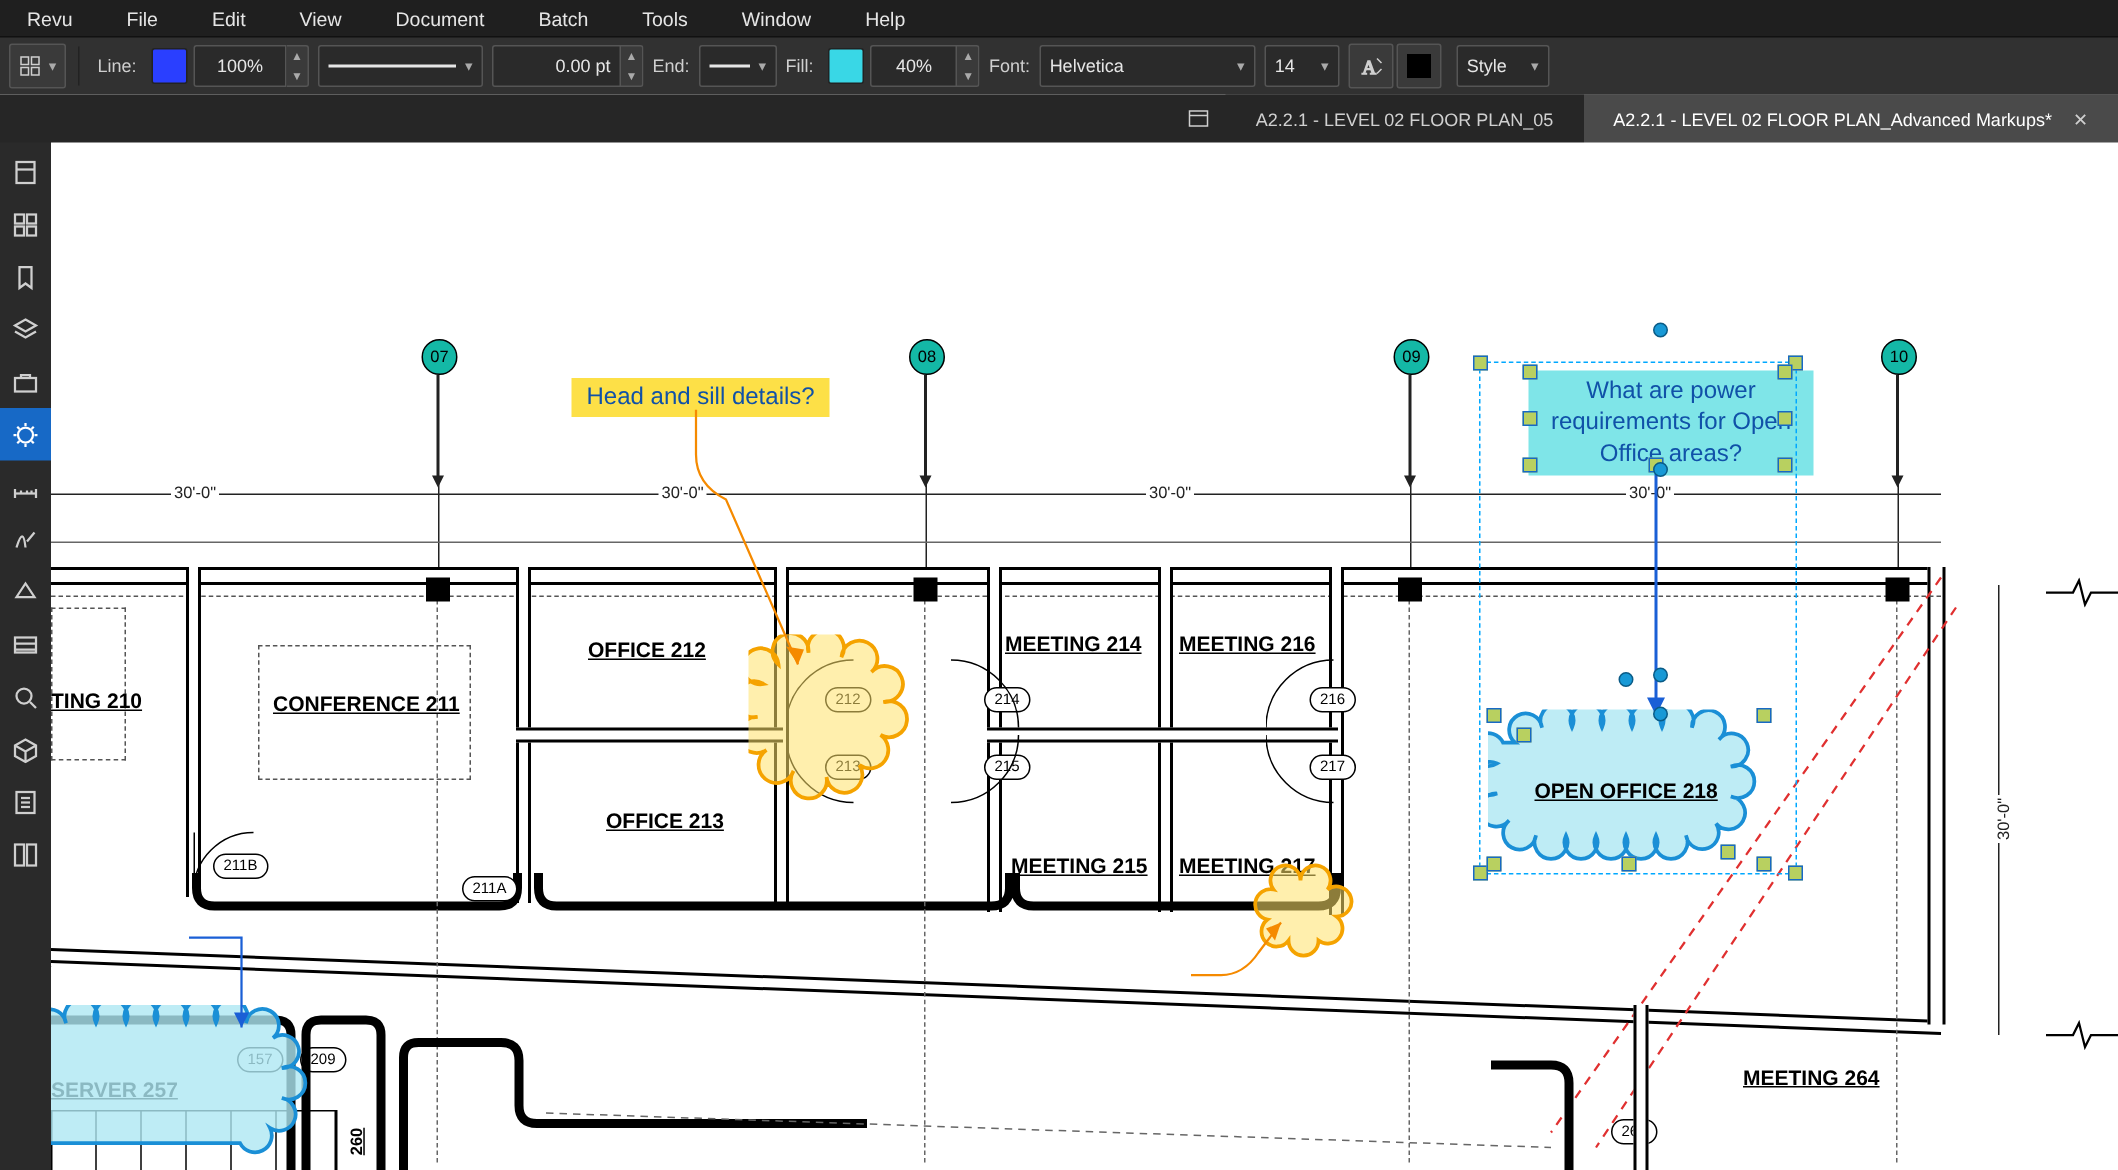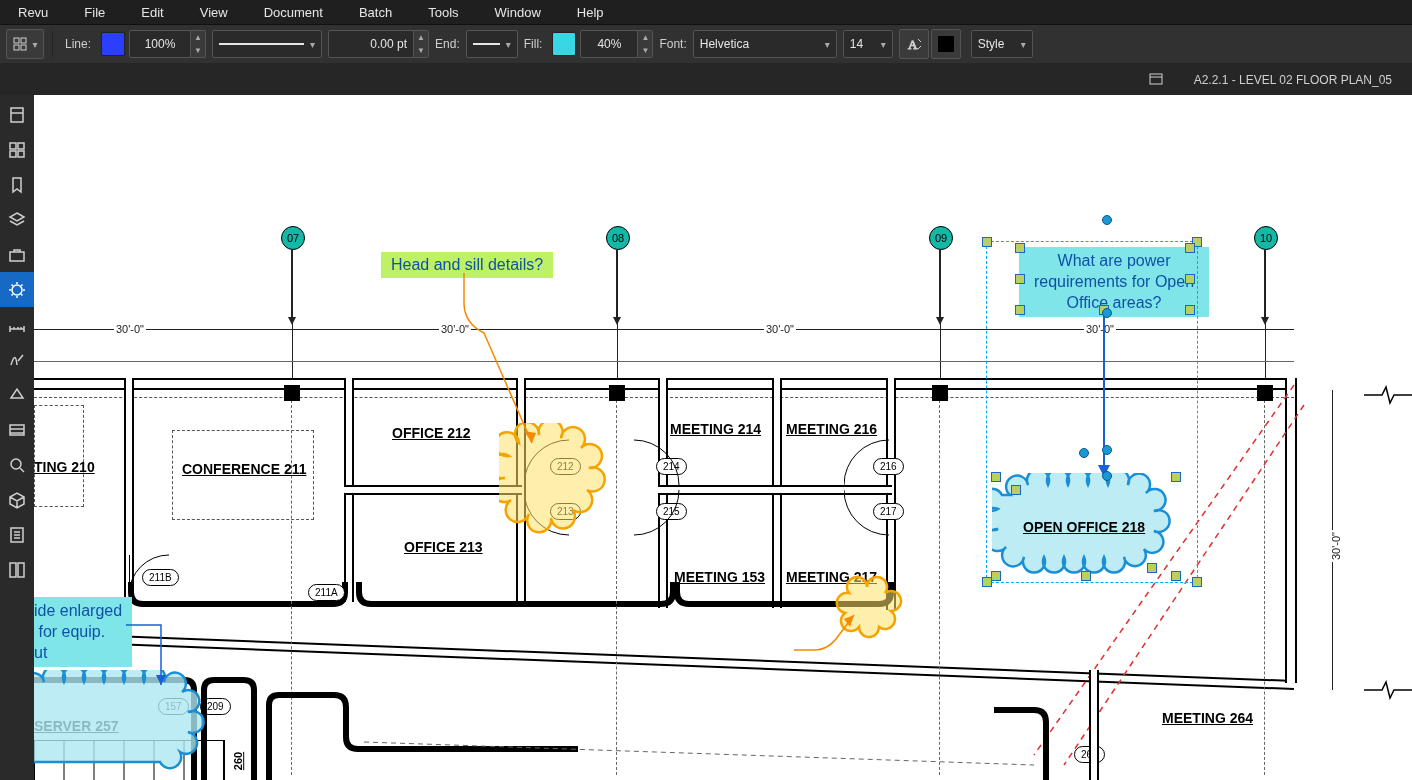--- a/index.html
+++ b/index.html
@@ -32,21 +32,21 @@
   .rm{position:absolute;font:bold 14px Arial;text-decoration:underline;color:#000;white-space:nowrap;}
   .dim{position:absolute;font:11px Arial;color:#222;background:#fff;padding:0 2px;}
   .grid-tag{position:absolute;width:22px;height:22px;border:1.5px solid #000;border-radius:50%;background:#14b8a6;display:flex;align-items:center;justify-content:center;font:11px Arial;}
   .gridline{position:absolute;width:2px;background:#222;}
   .gridline::after{content:"";position:absolute;left:-3px;bottom:-7px;border-left:4px solid transparent;border-right:4px solid transparent;border-top:8px solid #222;}
   .wall-h{position:absolute;height:8px;background:#fff;border-top:2px solid #000;border-bottom:2px solid #000;}
   .wall-v{position:absolute;width:8px;background:#fff;border-left:2px solid #000;border-right:2px solid #000;}
   .dash-box{position:absolute;border:1.5px dashed #555;}
   .door-tag{position:absolute;border:1.5px solid #000;border-radius:10px;padding:2px 6px;font:10px Arial;background:#fff;white-space:nowrap;}
   .callout-box{position:absolute;padding:4px 10px;font:16px Arial;color:#1051a8;}
-  .callout-box.yellow{background:#bef264;}
+  .callout-box.yellow{background:#fde047;}
   .callout-box.cyan{background:#7fe5e8;text-align:center;line-height:1.3;}
   .cloud{position:absolute;filter:none;}
   .sel-box{position:absolute;border:1px dashed #00a8ff;}
   .handle{position:absolute;width:8px;height:8px;background:#b8d060;border:1px solid #1769c6;}
   .anchor{position:absolute;width:8px;height:8px;background:#1899d6;border:1px solid #0a5b86;border-radius:50%;}
   .line-thin{position:absolute;background:#222;}
   .cursor{position:absolute;font-size:18px;color:#fff;text-shadow:0 0 2px #000;pointer-events:none;}
 </style>
 </head>
 <body>
@@ -135,20 +135,24 @@
 <div class="tabbar">
   <div class="icon-btn" style="width:28px;height:28px;margin:2px 4px 3px 2px;border:none;background:transparent;">
     <svg width="16" height="16">
         <rect x="2" y="3" width="12" height="10" fill="none" stroke="#cfcfcf"></rect>
         <line x1="2" y1="6" x2="14" y2="6" stroke="#cfcfcf"></line>
       </svg>
   </div>
   <div class="tab inactive">
     <span>A2.2.1 - LEVEL 02 FLOOR PLAN_05</span>
   </div>
+  <div class="tab active">
+    <span>A2.2.1 - LEVEL 02 FLOOR PLAN_Advanced Markups*</span>
+    <span class="close">✕</span>
+  </div>
 </div>
 
 <div class="leftpanel">
   <div class="lp-btn">
       <svg width="18" height="18">
         <rect x="3" y="2" width="12" height="14"></rect>
         <line x1="3" y1="7" x2="15" y2="7"></line>
       </svg>
     </div>
   <div class="lp-btn">
@@ -302,21 +306,21 @@
   <div style="position:absolute;left:1223px;top:290px;width:16px;height:16px;background:#000;"></div>
 
   <div class="dash-box" style="left:0;top:310px;width:48px;height:100px;"></div>
   <div class="dash-box" style="left:138px;top:335px;width:140px;height:88px;"></div>
 
   <div class="rm" style="left:0;top:364px;">TING   210</div>
   <div class="rm" style="left:148px;top:366px;">CONFERENCE   211</div>
   <div class="rm" style="left:358px;top:330px;">OFFICE   212</div>
   <div class="rm" style="left:370px;top:444px;">OFFICE   213</div>
   <div class="rm" style="left:636px;top:326px;">MEETING   214</div>
-  <div class="rm" style="left:640px;top:474px;">MEETING   153</div>
+  <div class="rm" style="left:640px;top:474px;">MEETING   215</div>
   <div class="rm" style="left:752px;top:326px;">MEETING   216</div>
   <div class="rm" style="left:752px;top:474px;">MEETING   217</div>
   <div class="rm" style="left:0;top:623px;">SERVER   257</div>
   <div class="rm" style="left:1100px;top:615px;margin-left:28px;">MEETING   264</div>
   <div class="rm" style="left:195px;top:660px;transform:rotate(-90deg);font-size:11px;">260</div>
 
   <div class="door-tag" style="left:108px;top:474px;">211B</div>
   <div class="door-tag" style="left:274px;top:489px;">211A</div>
   <div class="door-tag" style="left:516px;top:363px;">212</div>
   <div class="door-tag" style="left:516px;top:408px;">213</div>
@@ -393,23 +397,20 @@
   <svg style="position:absolute;left:420px;top:178px;width:90px;height:180px;">
     <path d="M10 0 v30 q0 20 20 30 l48 110" fill="none" stroke="#f58a00" stroke-width="1.5"></path>
     <polygon points="78,170 70,158 82,160" fill="#f58a00"></polygon>
   </svg>
 
   <svg style="position:absolute;left:760px;top:510px;width:70px;height:50px;">
     <path d="M0 45 h20 q15 0 25 -15 l15 -20" fill="none" stroke="#f58a00" stroke-width="1.5"></path>
     <polygon points="60,10 50,14 56,22" fill="#f58a00"></polygon>
   </svg>
 
-  <div class="callout-box cyan" style="left:-3px;top:502px;text-align:left;padding-left:3px;white-space:pre;">ide enlarged
- for equip.
-ut</div>
   <svg style="position:absolute;left:92px;top:522px;width:60px;height:80px;">
     <path d="M0 8 h35 v60" fill="none" stroke="#1a5fd6" stroke-width="1.5"></path>
     <polygon points="35,68 30,58 40,58" fill="#1a5fd6"></polygon>
   </svg>
 
   <div class="callout-box cyan" style="left:985px;top:152px;width:170px;">What are power
 requirements for
 Open Office areas?</div>
 
   <svg style="position:absolute;left:1040px;top:212px;width:60px;height:180px;">

